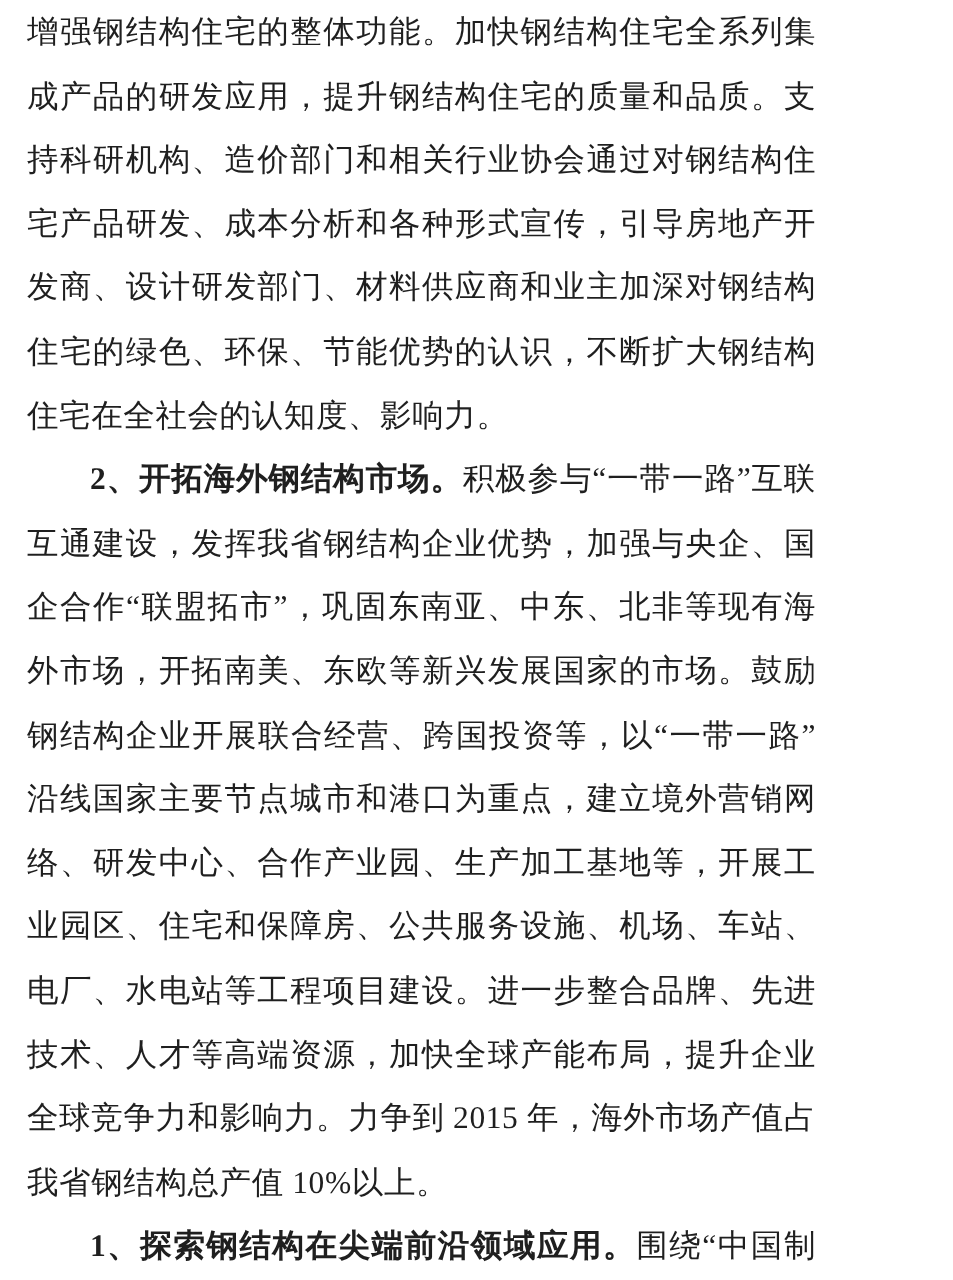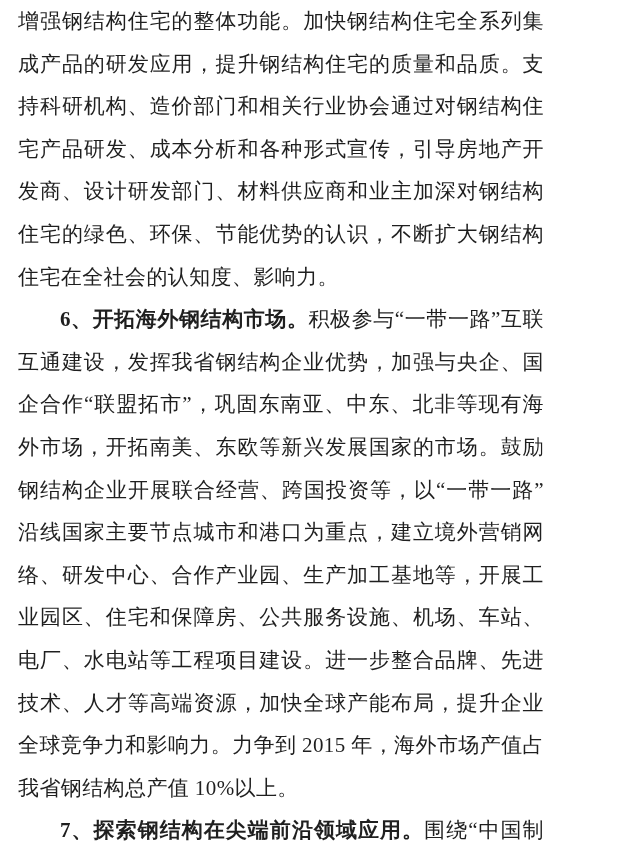--- a/index.html
+++ b/index.html
@@ -37,17 +37,17 @@
     font-weight: 700;
   }
 </style>
 </head>
 <body>
 
 <div class="page">
 
   <p class="para"><b class="lead"></b><span>增强钢结构住宅的整体功能。加快钢结构住宅全系列集成产品的研发应用，提升钢结构住宅的质量和品质。支持科研机构、造价部门和相关行业协会通过对钢结构住宅产品研发、成本分析和各种形式宣传，引导房地产开发商、设计研发部门、材料供应商和业主加深对钢结构住宅的绿色、环保、节能优势的认识，不断扩大钢结构住宅在全社会的认知度、影响力。</span></p>
 
-  <p class="para indent"><b class="lead">6、开拓海外钢结构市场。</b><span>积极参与“一带一路”互联互通建设，发挥我省钢结构企业优势，加强与央企、国企合作“联盟拓市”，巩固东南亚、中东、北非等现有海外市场，开拓南美、东欧等新兴发展国家的市场。鼓励钢结构企业开展联合经营、跨国投资等，以“一带一路”沿线国家主要节点城市和港口为重点，建立境外营销网络、研发中心、合作产业园、生产加工基地等，开展工业园区、住宅和保障房、公共服务设施、机场、车站、电厂、水电站等工程项目建设。进一步整合品牌、先进技术、人才等高端资源，加快全球产能布局，提升企业全球竞争力和影响力。力争到 2015 年，海外市场产值占我省钢结构总产值 10%以上。</span></p>
+  <p class="para indent"><b class="lead">2、开拓海外钢结构市场。</b><span>积极参与“一带一路”互联互通建设，发挥我省钢结构企业优势，加强与央企、国企合作“联盟拓市”，巩固东南亚、中东、北非等现有海外市场，开拓南美、东欧等新兴发展国家的市场。鼓励钢结构企业开展联合经营、跨国投资等，以“一带一路”沿线国家主要节点城市和港口为重点，建立境外营销网络、研发中心、合作产业园、生产加工基地等，开展工业园区、住宅和保障房、公共服务设施、机场、车站、电厂、水电站等工程项目建设。进一步整合品牌、先进技术、人才等高端资源，加快全球产能布局，提升企业全球竞争力和影响力。力争到 2015 年，海外市场产值占我省钢结构总产值 10%以上。</span></p>
 
-  <p class="para indent"><b class="lead">7、探索钢结构在尖端前沿领域应用。</b><span>围绕“中国制造 2025”战略，探索钢结构行业协同创新与智能制造模式，推动传统钢结构领域向陆、海、空、天等领域多元化拓展，重点应用于特大跨径桥梁、航天航空装备、海洋钻井浮台、特大型机械设备、先进</span></p>
+  <p class="para indent"><b class="lead">1、探索钢结构在尖端前沿领域应用。</b><span>围绕“中国制造 2025”战略，探索钢结构行业协同创新与智能制造模式，推动传统钢结构领域向陆、海、空、天等领域多元化拓展，重点应用于特大跨径桥梁、航天航空装备、海洋钻井浮台、特大型机械设备、先进</span></p>
 
 </div>
 
 </body></html>

